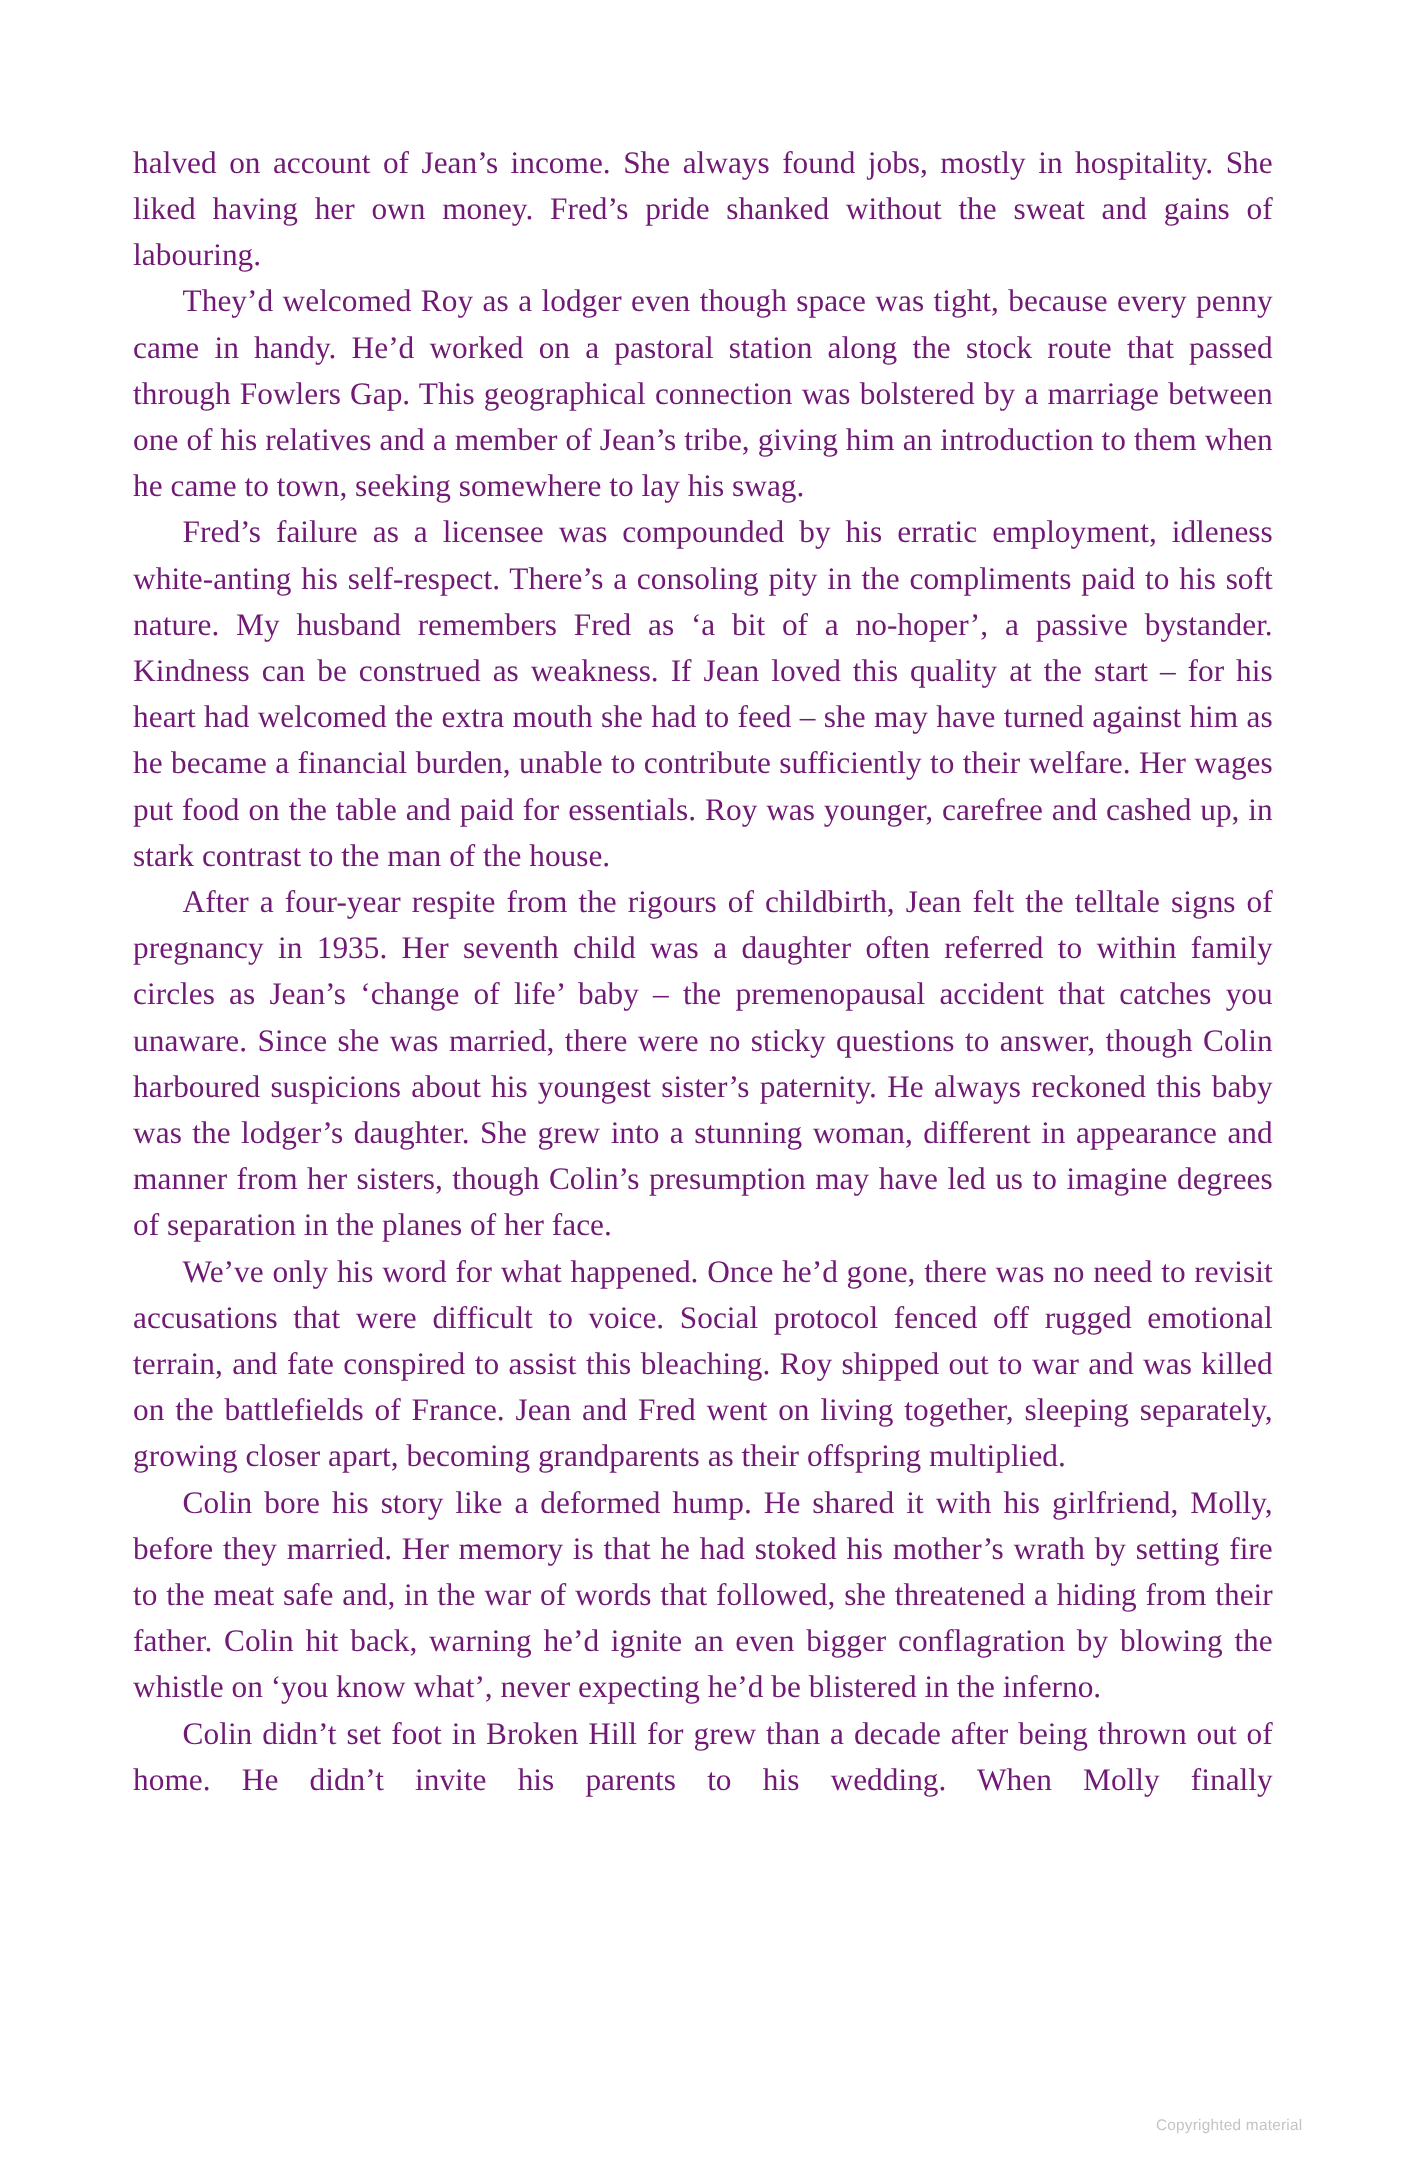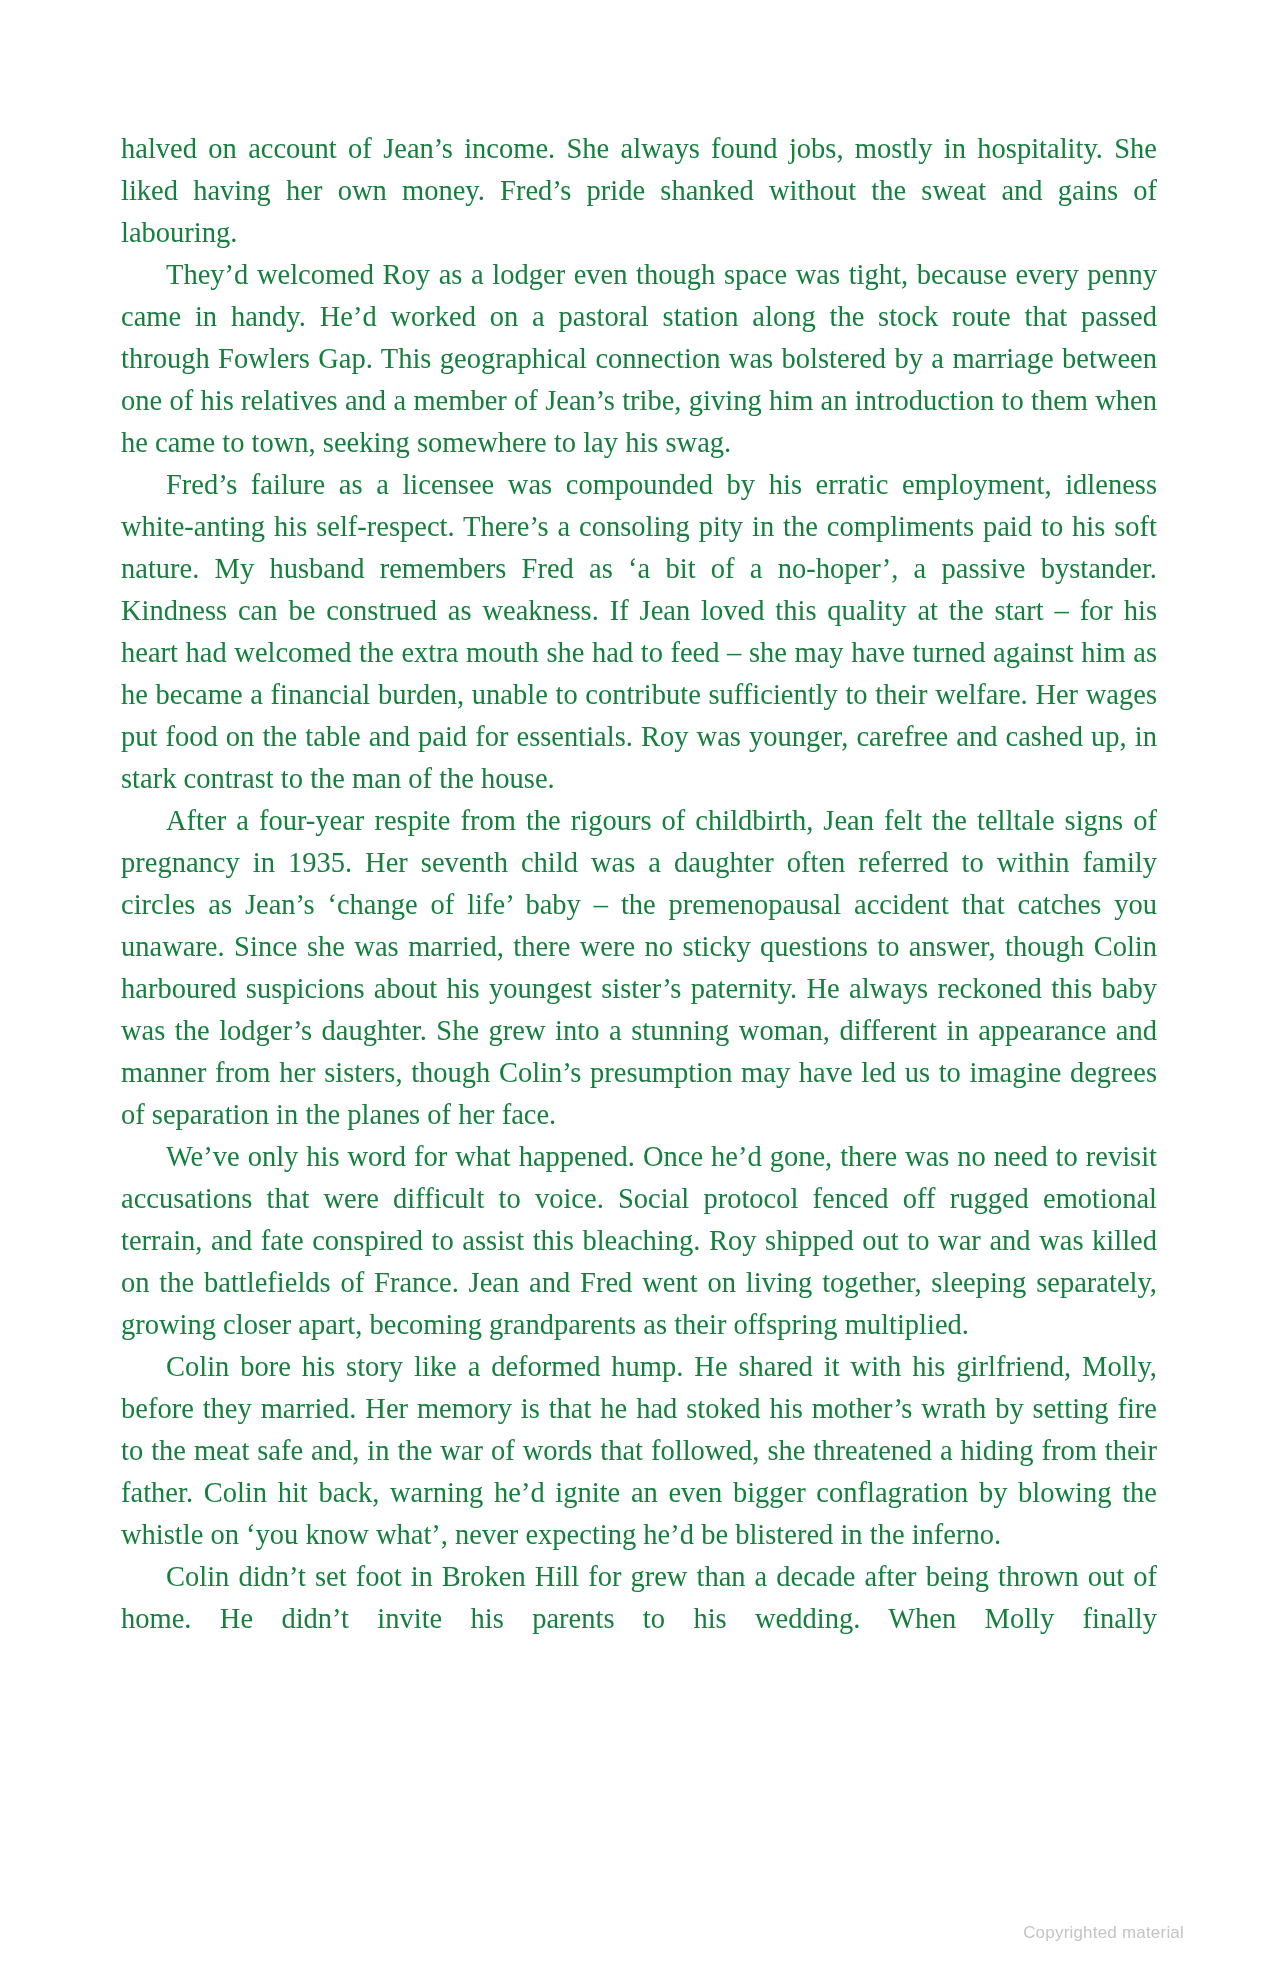--- a/index.html
+++ b/index.html
@@ -14,41 +14,41 @@
       overflow: hidden;
     }
     .page {
       position: absolute;
       left: 121px;
       top: 128px;
       width: 1036px;
       font-family: "Liberation Serif", "DejaVu Serif", serif;
       font-size: 28.5px;
       line-height: 42px;
-      color: #15803d;
+      color: #701a75;
       text-align: justify;
       hyphens: none;
     }
     .page p {
       margin: 0;
       text-indent: 45px;
       text-align: justify;
     }
     .page p.no-indent {
       text-indent: 0;
     }
     .page p.last-justified {
       text-align-last: justify;
     }
     .watermark {
       position: absolute;
       right: 96px;
       top: 1923px;
       font-family: "Liberation Sans", "DejaVu Sans", sans-serif;
-      font-size: 17px;
+      font-size: 14px;
       color: #c4c4c4;
       letter-spacing: 0.2px;
     }
   </style>
 </head>
 <body>
 
 <div class="page">
   <p class="no-indent">halved on account of Jean’s income. She always found jobs, mostly in hospitality. She liked having her own money. Fred’s pride shanked without the sweat and gains of labouring.</p>
   <p>They’d welcomed Roy as a lodger even though space was tight, because every penny came in handy. He’d worked on a pastoral station along the stock route that passed through Fowlers Gap. This geographical connection was bolstered by a marriage between one of his relatives and a member of Jean’s tribe, giving him an introduction to them when he came to town, seeking somewhere to lay his swag.</p>

